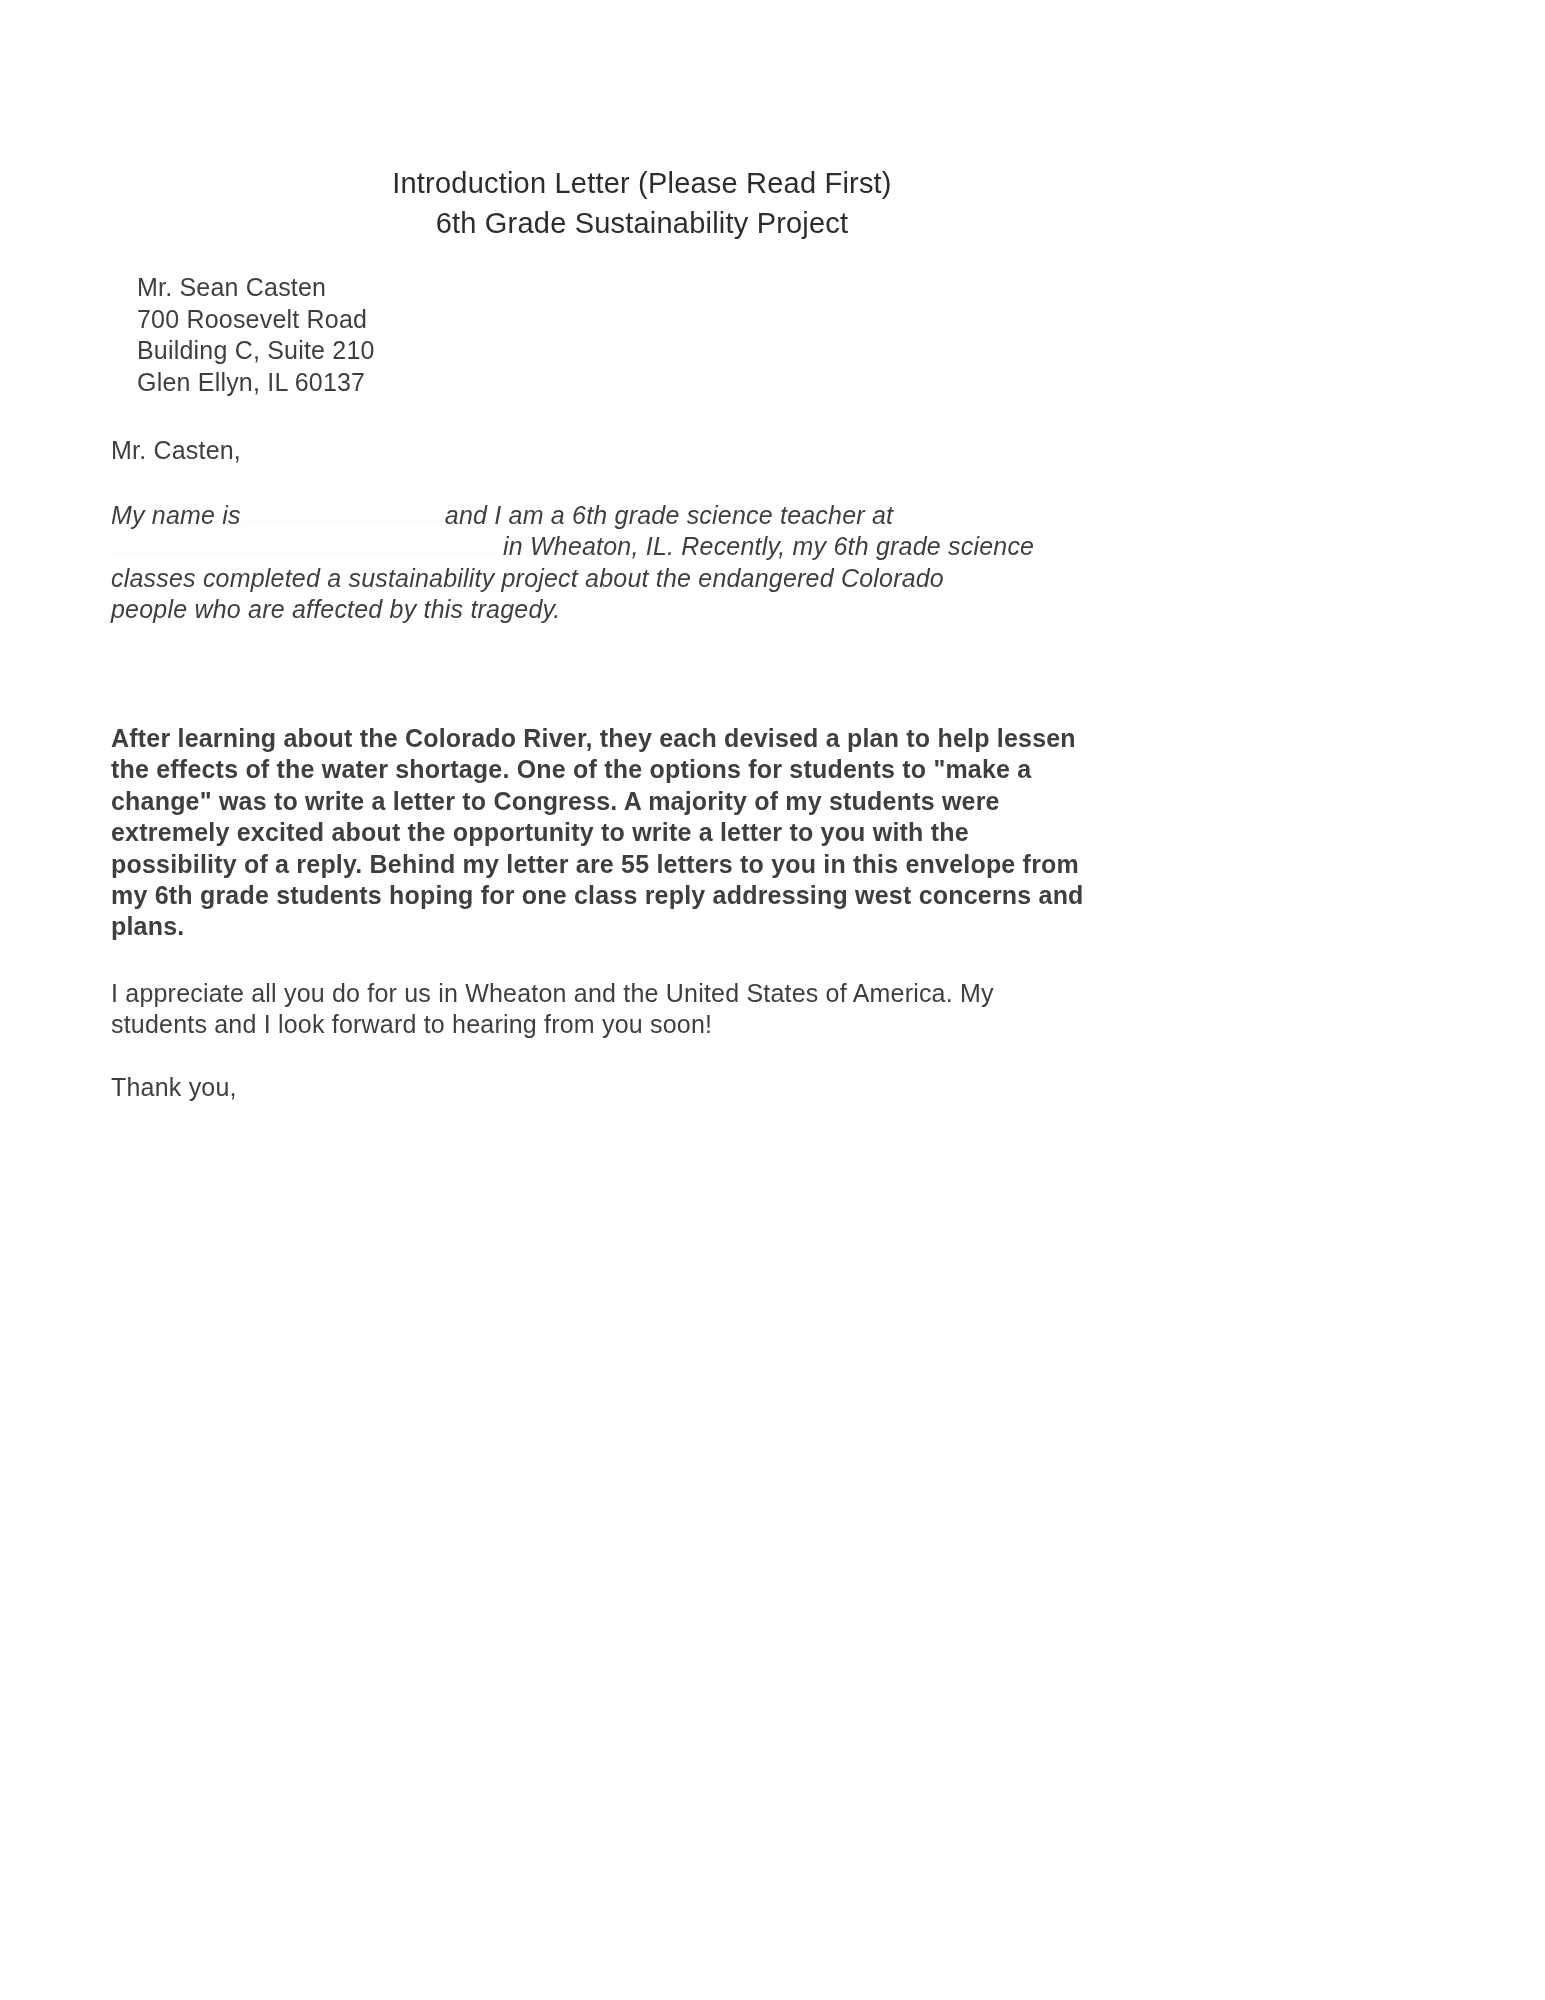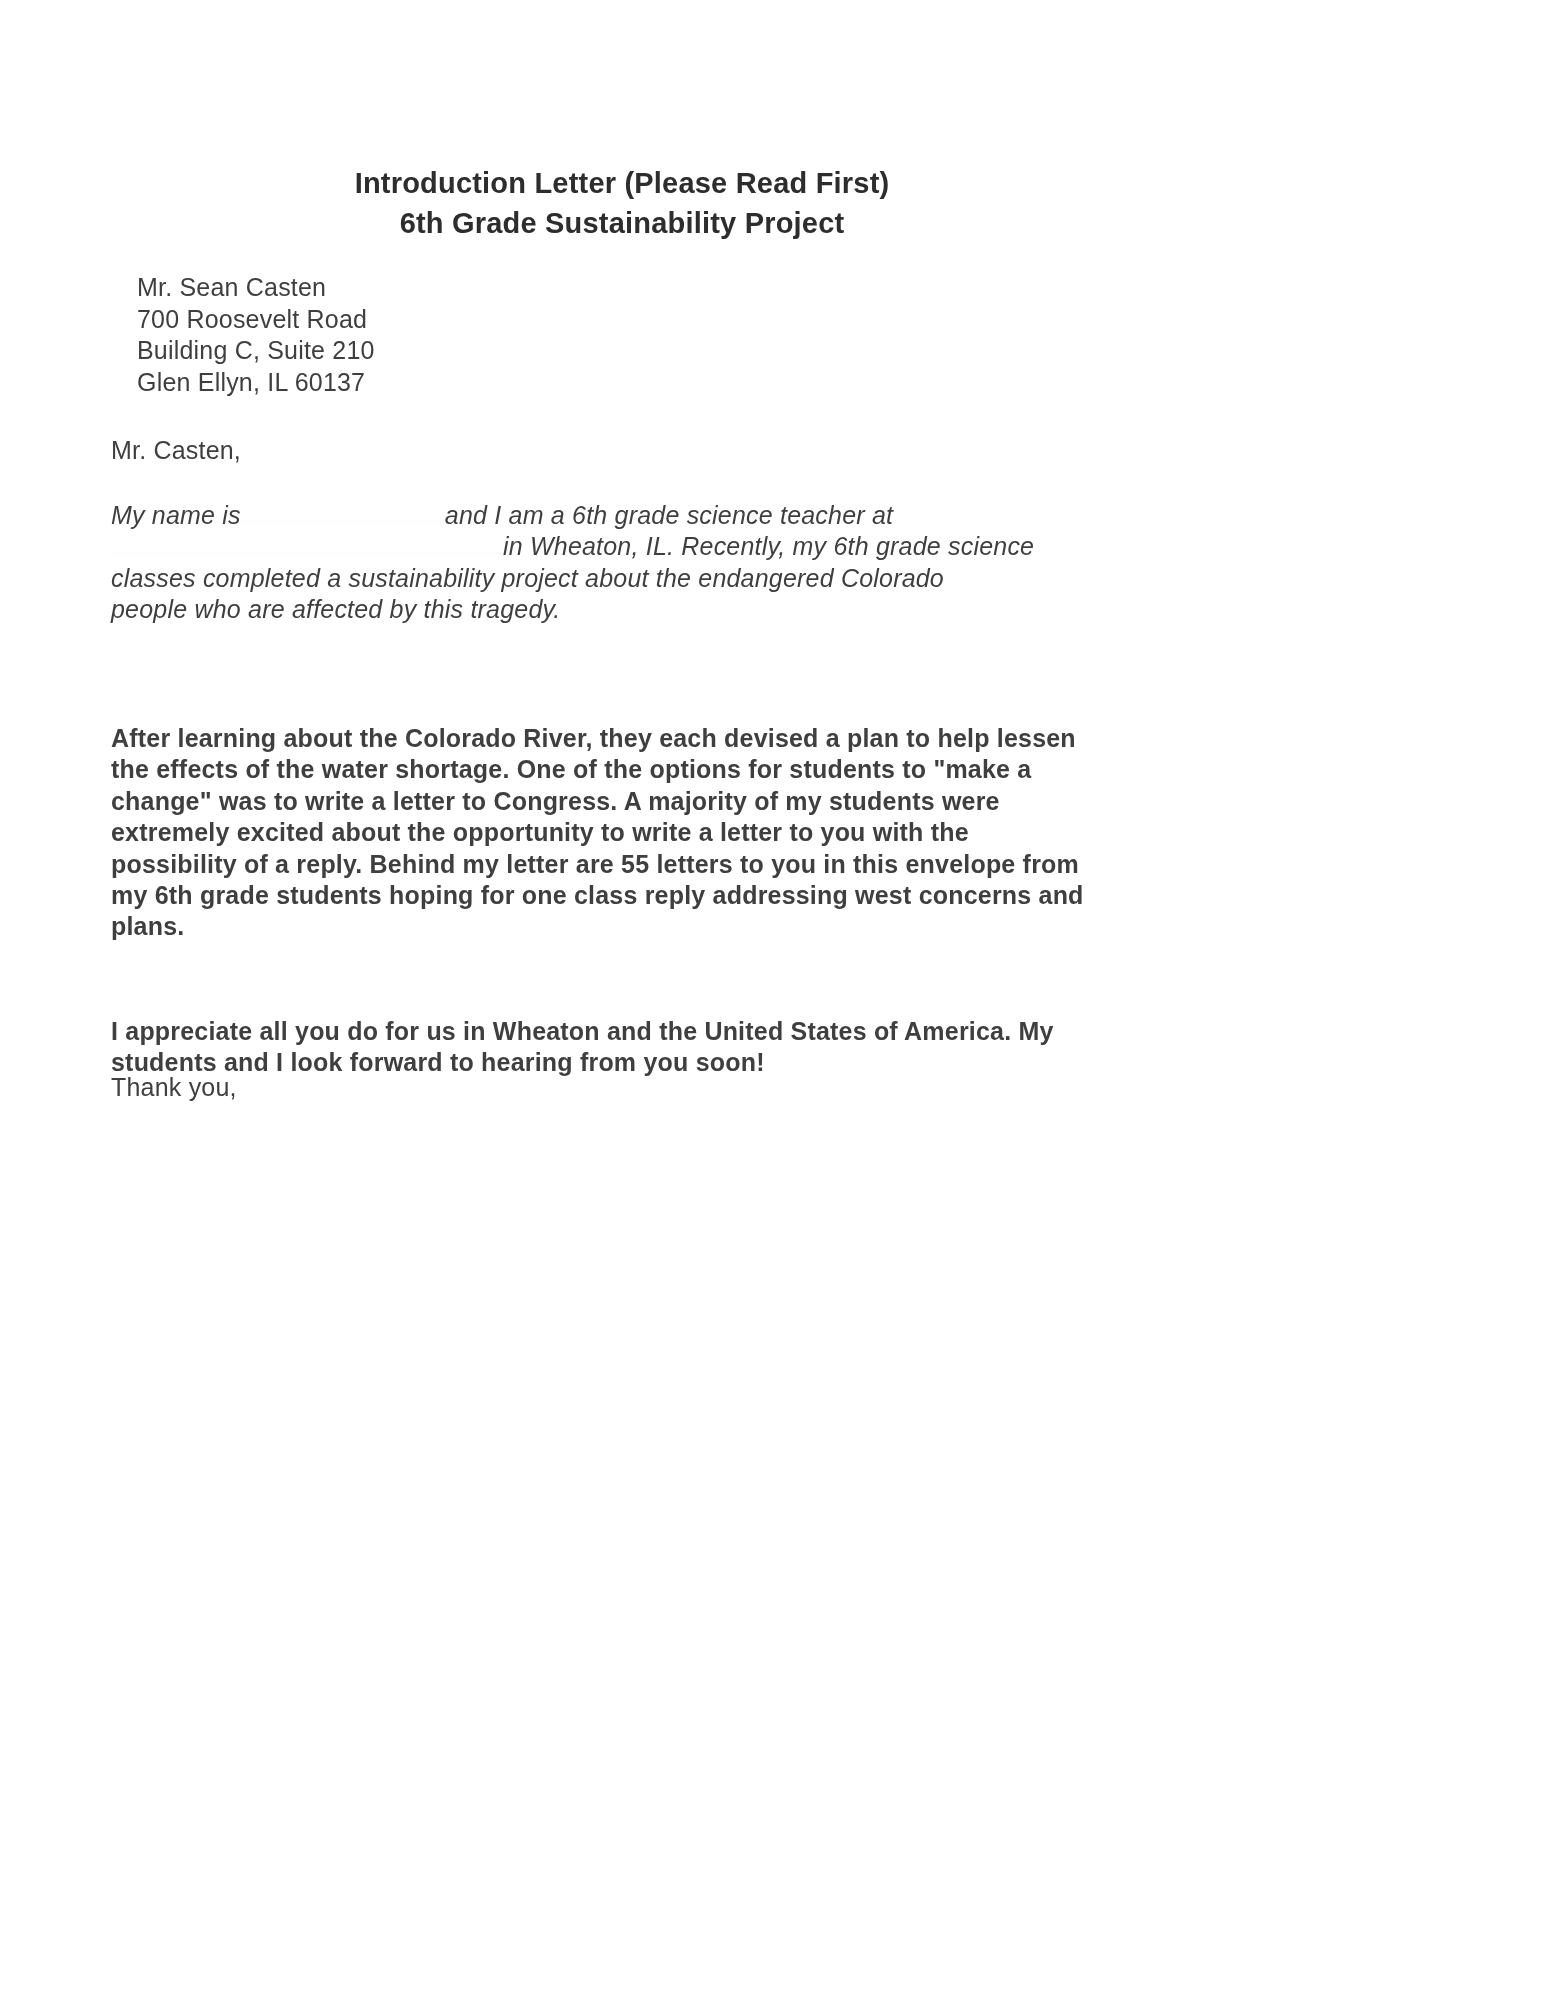--- a/index.html
+++ b/index.html
@@ -11,29 +11,30 @@
     position: relative;
     width: 1545px;
     height: 2000px;
     background: #ffffff;
     font-family: "Liberation Sans", sans-serif;
     color: #3f3f3f;
     overflow: hidden;
   }
   .title-block {
     position: absolute;
-    left: 12px;
+    left: 0;
     top: 163px;
     width: 1220px;
     text-align: center;
     font-size: 29px;
-    font-weight: 700;
+    font-weight: 400;
     color: #2d2d2d;
     line-height: 40px;
     letter-spacing: 0.2px;
+    padding-left: 32px;
   }
   .address-block {
     position: absolute;
     left: 111px;
     top: 272px;
     font-size: 25px;
     line-height: 31.5px;
     letter-spacing: 0.2px;
     margin-left: 26px;
   }
@@ -50,21 +51,21 @@
     font-size: 25px;
     line-height: 31.4px;
     letter-spacing: 0.2px;
   }
   .para .line,
   .address-block .line {
     white-space: nowrap;
   }
   .p1 { top: 500px; font-style: italic; }
   .p2 { top: 723px; font-weight: bold; }
-  .p3 { top: 1016px; font-weight: bold; }
+  .p3 { top: 978px; }
   .closing {
     position: absolute;
     left: 111px;
     top: 1073px;
     font-size: 25px;
     letter-spacing: 0.2px;
   }
   .gap {
     display: inline-block;
     height: 4px;

